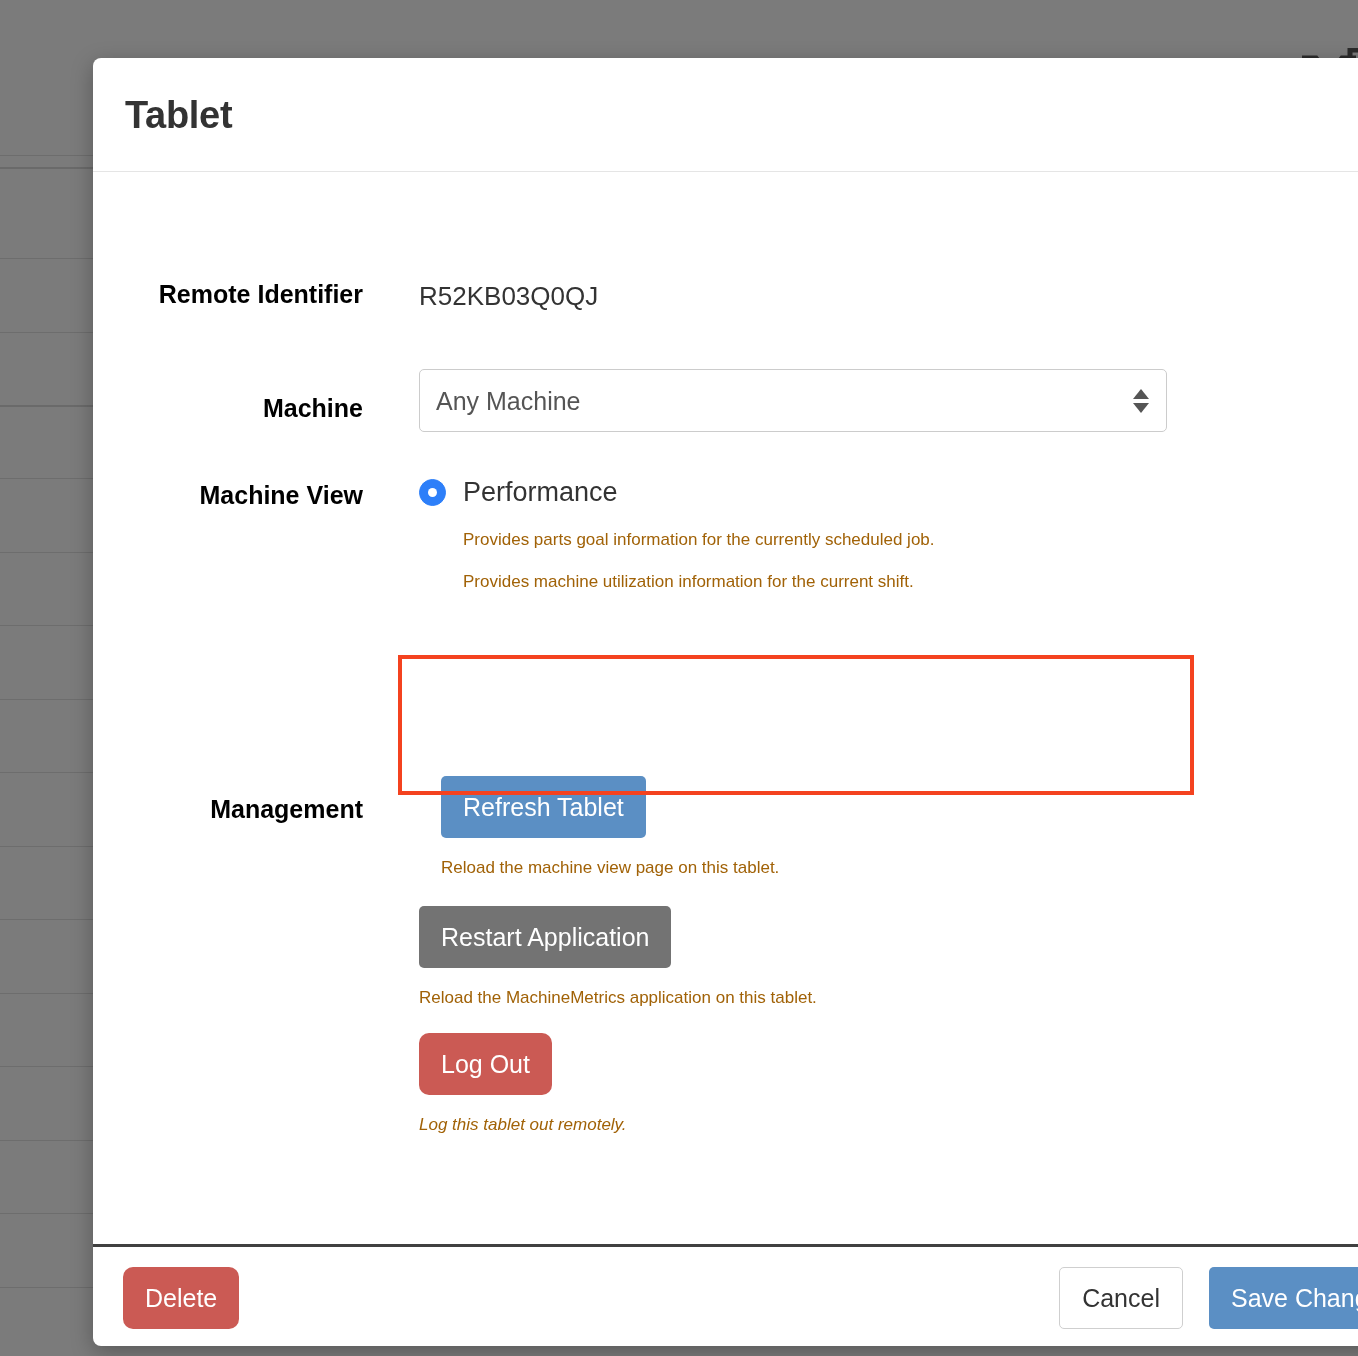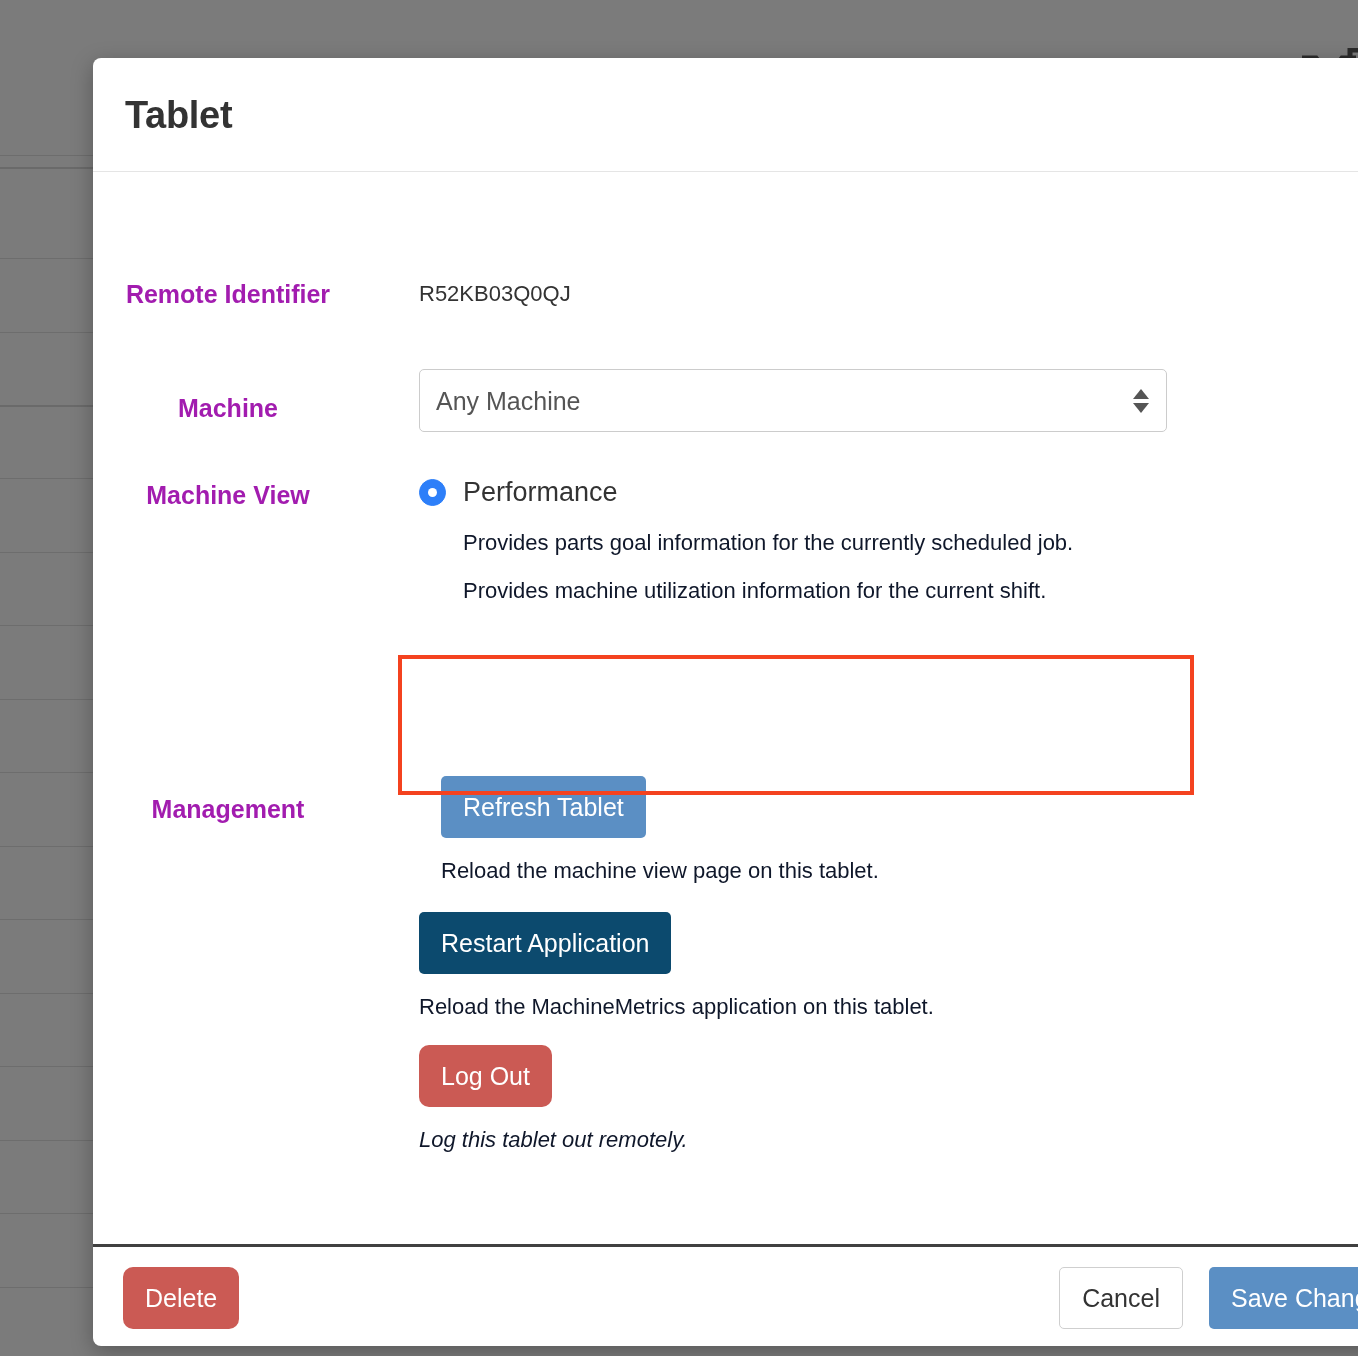--- a/index.html
+++ b/index.html
@@ -82,32 +82,32 @@
 
   
   .form-row {
     position: absolute;
     left: 0; right: 0;
   }
   .form-label {
     position: absolute;
     left: 0;
     width: 270px;
-    text-align: center;
+    text-align: right;
     font-size: 25px;
     font-weight: bold;
-    color: #a21caf;
+    color: #000000;
   }
   .form-control {
     position: absolute;
     left: 326px;
   }
 
   .static-value {
-    font-size: 22px;
+    font-size: 26px;
     color: #333333;
   }
 
   select.machine-select {
     width: 748px;
     height: 63px;
     font-size: 25px;
     color: #555555;
     padding: 0 16px;
     border: 1px solid #cccccc;
@@ -162,39 +162,39 @@
     border-radius: 50%;
     background: #ffffff;
   }
   .radio-label {
     margin-left: 17px;
     font-size: 27px;
     color: #333333;
     cursor: pointer;
   }
   .help-text {
-    font-size: 22px;
-    color: #0f172a;
+    font-size: 17px;
+    color: #a16207;
   }
 
   
   .btn {
     border: none;
     border-radius: 5px;
     font-size: 25px;
     font-family: "Liberation Sans", sans-serif;
     color: #ffffff;
     cursor: pointer;
     padding: 0 22px;
     height: 62px;
     line-height: 62px;
     display: inline-block;
   }
   .btn-primary  { background: #5b8fc4; }
-  .btn-warning  { background: #0c4a6e; }
+  .btn-warning  { background: #737373; }
   .btn-danger   { background: #cb5a54; border-radius: 10px; }
   .btn-default  {
     background: #ffffff;
     color: #333333;
     border: 1px solid #cfcfcf;
   }
 
   .highlight-box {
     position: absolute;
     border: 4px solid #f4421f;

